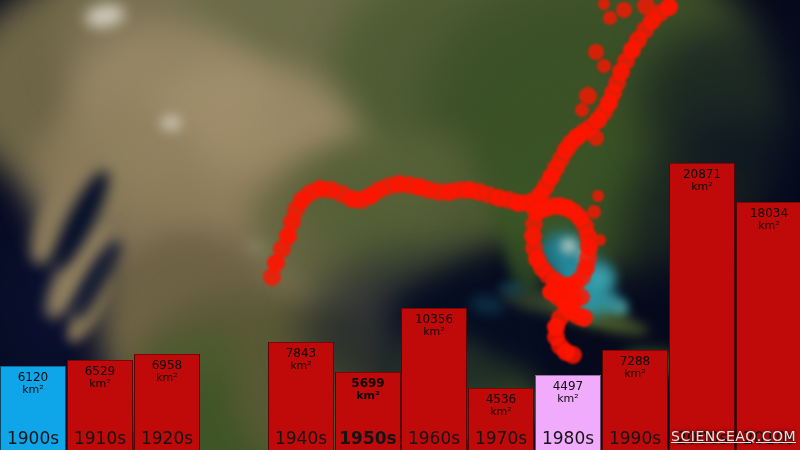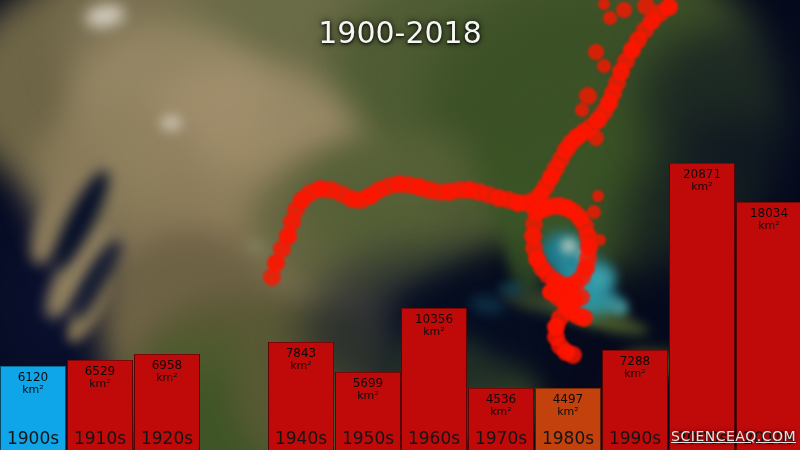--- a/index.html
+++ b/index.html
@@ -268,53 +268,52 @@
       <div class="dot" style="width: 18px; height: 18px; left: 579px; top: 87px; opacity: 0.78;"></div>
       <div class="dot" style="width: 14px; height: 14px; left: 575px; top: 103px; opacity: 0.78;"></div>
       <div class="dot" style="width: 16px; height: 16px; left: 588px; top: 130px; opacity: 0.78;"></div>
       <div class="dot" style="width: 12px; height: 12px; left: 598px; top: -2px; opacity: 0.78;"></div>
       <div class="dot" style="width: 12px; height: 12px; left: 594px; top: 234px; opacity: 0.78;"></div>
       <div class="dot" style="width: 14px; height: 14px; left: 587px; top: 205px; opacity: 0.78;"></div>
       <div class="dot" style="width: 12px; height: 12px; left: 592px; top: 190px; opacity: 0.78;"></div>
     </div>
 
   <div class="title-wrap">
-    <div class="title-line2">1900-2018</div>
   </div>
 
   <div id="chart">
       <div class="bar" style="left: 0px; width: 66px; height: 84px; background: #0ea5e9;">
         <div class="val">6120<span class="unit">km²</span></div>
         <div class="decade">1900s</div>
       </div>
       <div class="bar" style="left: 67px; width: 66px; height: 90px; background: rgb(192, 10, 10);">
         <div class="val">6529<span class="unit">km²</span></div>
         <div class="decade">1910s</div>
       </div>
       <div class="bar" style="left: 134px; width: 66px; height: 96px; background: rgb(192, 10, 10);">
         <div class="val">6958<span class="unit">km²</span></div>
         <div class="decade">1920s</div>
       </div>
       <div class="bar" style="left: 268px; width: 66px; height: 108px; background: rgb(192, 10, 10);">
         <div class="val">7843<span class="unit">km²</span></div>
         <div class="decade">1940s</div>
       </div>
-      <div class="bar" style="left: 335px; width: 66px; height: 78px; background: rgb(192, 10, 10);">
+      <div class="bar" style="left: 335px; width: 66px; height: 78px; background: rgb(192, 10, 10); font-weight: bold;">
         <div class="val">5699<span class="unit">km²</span></div>
         <div class="decade">1950s</div>
       </div>
       <div class="bar" style="left: 401px; width: 66px; height: 142px; background: rgb(192, 10, 10);">
         <div class="val">10356<span class="unit">km²</span></div>
         <div class="decade">1960s</div>
       </div>
       <div class="bar" style="left: 468px; width: 66px; height: 62px; background: rgb(192, 10, 10);">
         <div class="val">4536<span class="unit">km²</span></div>
         <div class="decade">1970s</div>
       </div>
-      <div class="bar" style="left: 535px; width: 66px; height: 62px; background: #c2410c;">
+      <div class="bar" style="left: 535px; width: 66px; height: 75px; background: #f0abfc;">
         <div class="val">4497<span class="unit">km²</span></div>
         <div class="decade">1980s</div>
       </div>
       <div class="bar" style="left: 602px; width: 66px; height: 100px; background: rgb(192, 10, 10);">
         <div class="val">7288<span class="unit">km²</span></div>
         <div class="decade">1990s</div>
       </div>
       <div class="bar" style="left: 669px; width: 66px; height: 287px; background: rgb(192, 10, 10);">
         <div class="val">20871<span class="unit">km²</span></div>
         <div class="decade">2000s</div>

